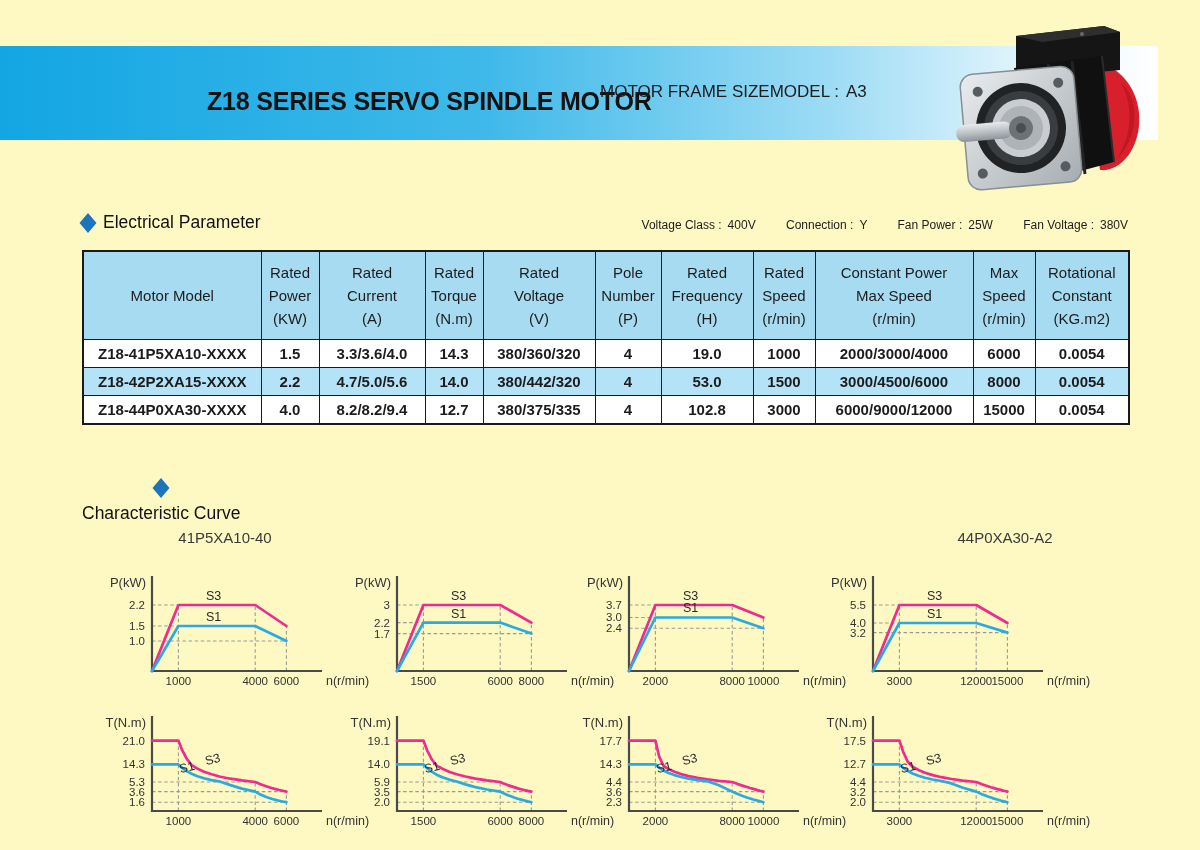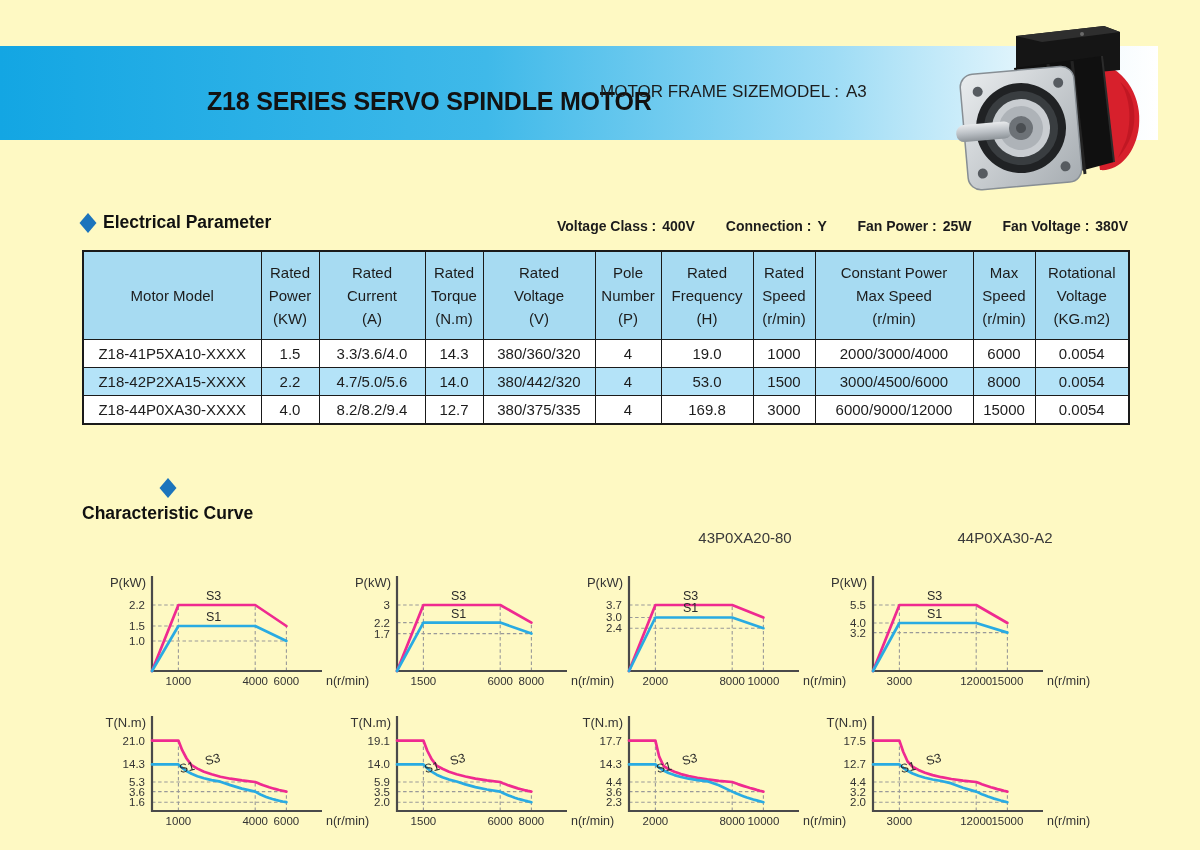--- a/index.html
+++ b/index.html
@@ -9,36 +9,36 @@
   
   .band{position:absolute;left:0;top:46px;width:1158px;height:94px;
         background:linear-gradient(to right,var(--band-blue,#13A6E3) 0%,#3FB9E9 42%,#9EDCF5 72%,#E8F7FD 90%,#ffffff 100%);}
   .main-title{position:absolute;left:207px;top:101px;transform:translateY(-50%);
         font-size:25px;font-weight:bold;letter-spacing:-0.2px;color:#121212;white-space:nowrap;}
   .hdr-info{position:absolute;left:600px;top:76px;font-size:17px;line-height:32px;color:#1c1c1c;white-space:nowrap;}
   .hdr-info .val{margin-left:7px;}
 
   
   .sec{position:absolute;left:82px;display:flex;align-items:center;gap:9px;
-       font-size:17.5px;font-weight:bold;color:#111;}
+       font-size:17.5px;font-weight:normal;color:#111;}
   .sec.sec1{top:212px;}
   .sec.sec2{top:482px;flex-direction:column;}
   .diamond{width:12px;height:12px;background:var(--accent-diamond,#1C74BC);
        transform:scale(1,1.18) rotate(45deg);display:inline-block;}
 
-  .annotations{position:absolute;top:218px;right:72px;font-size:14px;color:#1c1c1c;white-space:nowrap;font-weight:bold;}
+  .annotations{position:absolute;top:218px;right:72px;font-size:12px;color:#1c1c1c;white-space:nowrap;}
   .annotations .ann{margin-left:27px;}
   .annotations .ann:first-child{margin-left:0;}
   .annotations .ann .val{margin-left:6px;}
 
   
   .ptable{position:absolute;left:82px;top:250px;width:1046px;border-collapse:collapse;
           table-layout:fixed;border:2.5px solid #1a1a1a;}
   .ptable th,.ptable td{border:1.5px solid #1a1a1a;text-align:center;padding:0;
-          font-size:15px;color:#1c1c1c;overflow:hidden;}
+          font-size:15px;color:#1c1c1c;overflow:hidden;font-weight:bold;}
   .ptable thead th{background:var(--table-header-bg,#A7DBF2);font-weight:normal;
           height:87px;white-space:pre-line;line-height:1.55;}
   .ptable tbody td{height:27px;background:#fff;}
   .ptable tbody tr.hl td{background:var(--table-highlight-bg,#B4E3F8);}
 
   
   .ctitle{position:absolute;top:529px;width:260px;text-align:center;font-size:15px;color:#3a3a3a;}
   #charts svg{position:absolute;}
   #charts text{font-family:"Liberation Sans",sans-serif;}
 </style>
@@ -142,21 +142,21 @@
           <th>Rated
 Speed
 (r/min)</th>
           <th>Constant Power
 Max Speed
 (r/min)</th>
           <th>Max
 Speed
 (r/min)</th>
           <th>Rotational
-Voltage
+Constant
 (KG.m2)</th>
         </tr>
       </thead>
       <tbody>
         <tr>
           <td>Z18-41P5XA10-XXXX</td>
           <td>1.5</td>
           <td>3.3/3.6/4.0</td>
           <td>14.3</td>
           <td>380/360/320</td>
@@ -180,35 +180,35 @@
           <td>8000</td>
           <td>0.0054</td>
         </tr>
         <tr>
           <td>Z18-44P0XA30-XXXX</td>
           <td>4.0</td>
           <td>8.2/8.2/9.4</td>
           <td>12.7</td>
           <td>380/375/335</td>
           <td>4</td>
-          <td>169.8</td>
+          <td>102.8</td>
           <td>3000</td>
           <td>6000/9000/12000</td>
           <td>15000</td>
           <td>0.0054</td>
         </tr>
       </tbody>
     </table>
 
   <div class="sec sec2">
     <span class="diamond"></span>
     <span>Characteristic Curve</span>
   </div>
 
-  <span class="ctitle" style="left:615px">43P0XA20-80</span>
+  <span class="ctitle" style="left:95px">41P5XA10-40</span>
   <span class="ctitle" style="left:875px">44P0XA30-A2</span>
 
   <div id="charts">
       <svg viewBox="0 0 300 128" width="300" height="128" style="left: 90px; top: 571px;">
         <line x1="62" y1="34" x2="88.4" y2="34" stroke="#999" stroke-width="1.1" stroke-dasharray="3.5 2.6"></line>
         <line x1="62" y1="55" x2="88.4" y2="55" stroke="#999" stroke-width="1.1" stroke-dasharray="3.5 2.6"></line>
         <line x1="62" y1="70" x2="196.4" y2="70" stroke="#999" stroke-width="1.1" stroke-dasharray="3.5 2.6"></line>
         <line x1="88.4" y1="100" x2="88.4" y2="34" stroke="#999" stroke-width="1.1" stroke-dasharray="3.5 2.6"></line>
         <line x1="165.2" y1="100" x2="165.2" y2="34" stroke="#999" stroke-width="1.1" stroke-dasharray="3.5 2.6"></line>
         <line x1="196.4" y1="100" x2="196.4" y2="55" stroke="#999" stroke-width="1.1" stroke-dasharray="3.5 2.6"></line>

